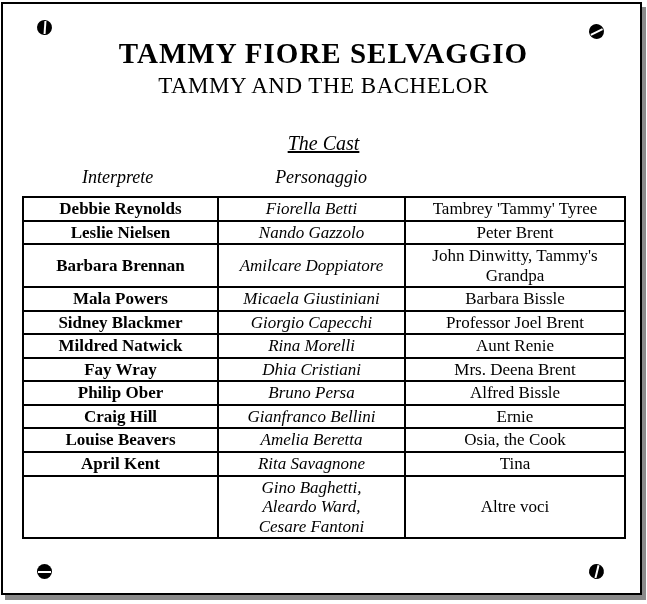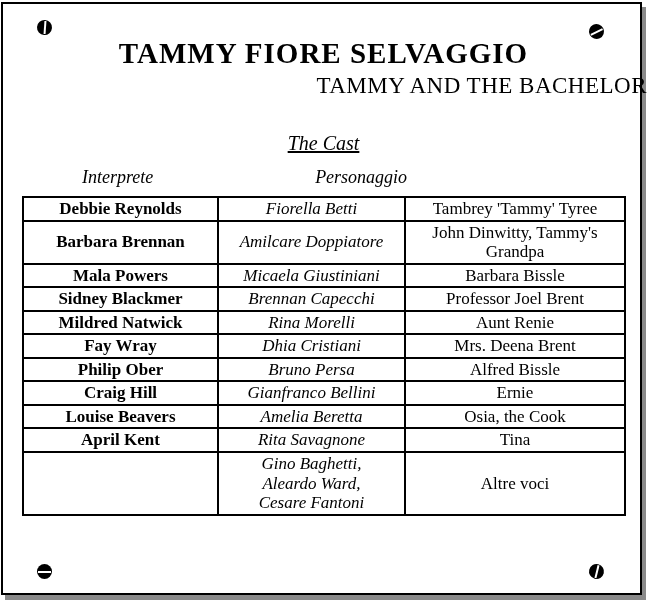--- a/index.html
+++ b/index.html
@@ -58,38 +58,36 @@
     font-weight: bold;
     letter-spacing: 1px;
     line-height: 1.1;
   }
   .subtitle {
     margin: 3px 0 0 0;
     font-size: 23px;
     font-weight: normal;
     letter-spacing: 0.5px;
     line-height: 1.1;
-    text-align: right;
   }
   .cast-heading {
     display: inline-block;
     margin-top: 34px;
     font-size: 20px;
     font-style: italic;
     text-decoration: underline;
     line-height: 1.1;
   }
   .col-headers {
     display: flex;
     width: 590px;
     margin: 14px 0 0 22px;
     font-size: 18px;
     font-style: italic;
     line-height: 1.1;
-    gap: 40px;
   }
   .col-headers .hdr-interprete  { width: 32.4%; }
   .col-headers .hdr-doppiatore  { width: 31.0%; }
   .col-headers .hdr-personaggio { width: 36.6%; }
 
   table.cast {
     margin: 8px 0 0 22px;
     width: 590px;
     border-collapse: collapse;
     table-layout: fixed;
@@ -134,32 +132,37 @@
   </div>
 
   <table class="cast">
     <tbody>
         <tr>
           <td class="col-interprete">Debbie Reynolds</td>
           <td class="col-doppiatore">Fiorella Betti</td>
           <td class="col-personaggio">Tambrey 'Tammy' Tyree</td>
         </tr>
         <tr>
+          <td class="col-interprete">Leslie Nielsen</td>
+          <td class="col-doppiatore">Nando Gazzolo</td>
+          <td class="col-personaggio">Peter Brent</td>
+        </tr>
+        <tr>
           <td class="col-interprete">Barbara Brennan</td>
           <td class="col-doppiatore">Amilcare Doppiatore</td>
           <td class="col-personaggio small-text">John Dinwitty, Tammy's Grandpa</td>
         </tr>
         <tr>
           <td class="col-interprete">Mala Powers</td>
           <td class="col-doppiatore">Micaela Giustiniani</td>
           <td class="col-personaggio">Barbara Bissle</td>
         </tr>
         <tr>
           <td class="col-interprete">Sidney Blackmer</td>
-          <td class="col-doppiatore">Brennan Capecchi</td>
+          <td class="col-doppiatore">Giorgio Capecchi</td>
           <td class="col-personaggio">Professor Joel Brent</td>
         </tr>
         <tr>
           <td class="col-interprete">Mildred Natwick</td>
           <td class="col-doppiatore">Rina Morelli</td>
           <td class="col-personaggio">Aunt Renie</td>
         </tr>
         <tr>
           <td class="col-interprete">Fay Wray</td>
           <td class="col-doppiatore">Dhia Cristiani</td>

